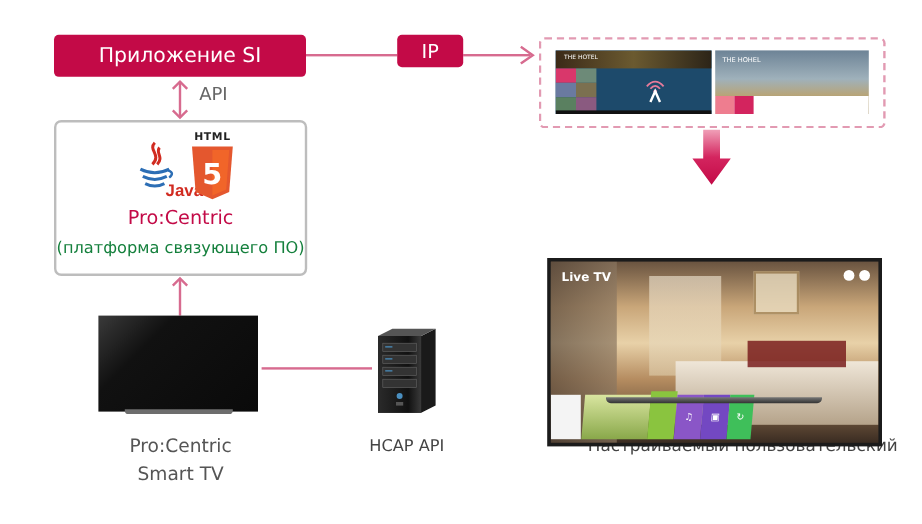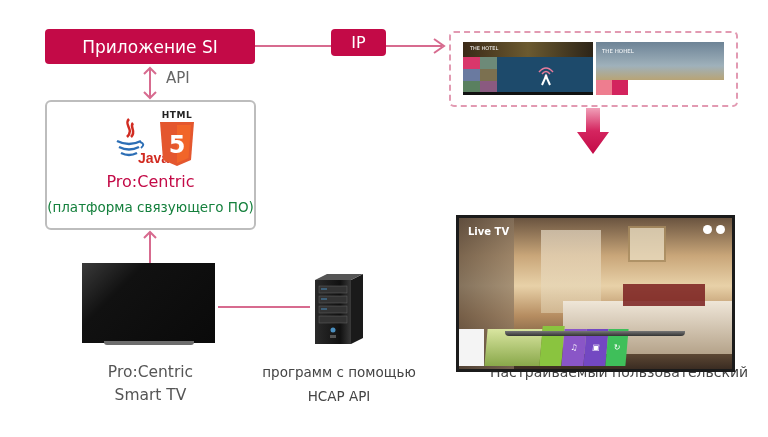--- a/index.html
+++ b/index.html
@@ -143,21 +143,20 @@
   <line x1="10" y1="37" x2="16" y2="37" stroke="#4a8fc0" stroke-width="1"></line>
   <circle cx="22" cy="58" r="2.5" fill="#4a8fc0"></circle>
   <rect x="19" y="63" width="6" height="3" fill="#555"></rect>
 </svg>
 
 <div class="abs caption" style="left:88px;top:361px;width:125px;font-size:15.5px;color:#555;">
   <div>Pro:Centric</div>
   <div>Smart TV</div>
 </div>
 <div class="abs caption" style="left:226px;top:360px;width:226px;font-size:13.5px;line-height:24px;">
-  <div>программ с помощью</div>
   <div>HCAP API</div>
 </div>
 <div class="abs caption" style="left:476px;top:360px;width:286px;font-size:14px;line-height:24px;">
   <div>Настраиваемый пользовательский</div>
 </div>
 
 <div class="abs ui-frame"></div>
 
 <div class="abs screen1">
   <div style="position:absolute;left:0;top:0;width:100%;height:15px;background:linear-gradient(90deg,#3b2a18,#6b5a30,#2c2418);"></div>

